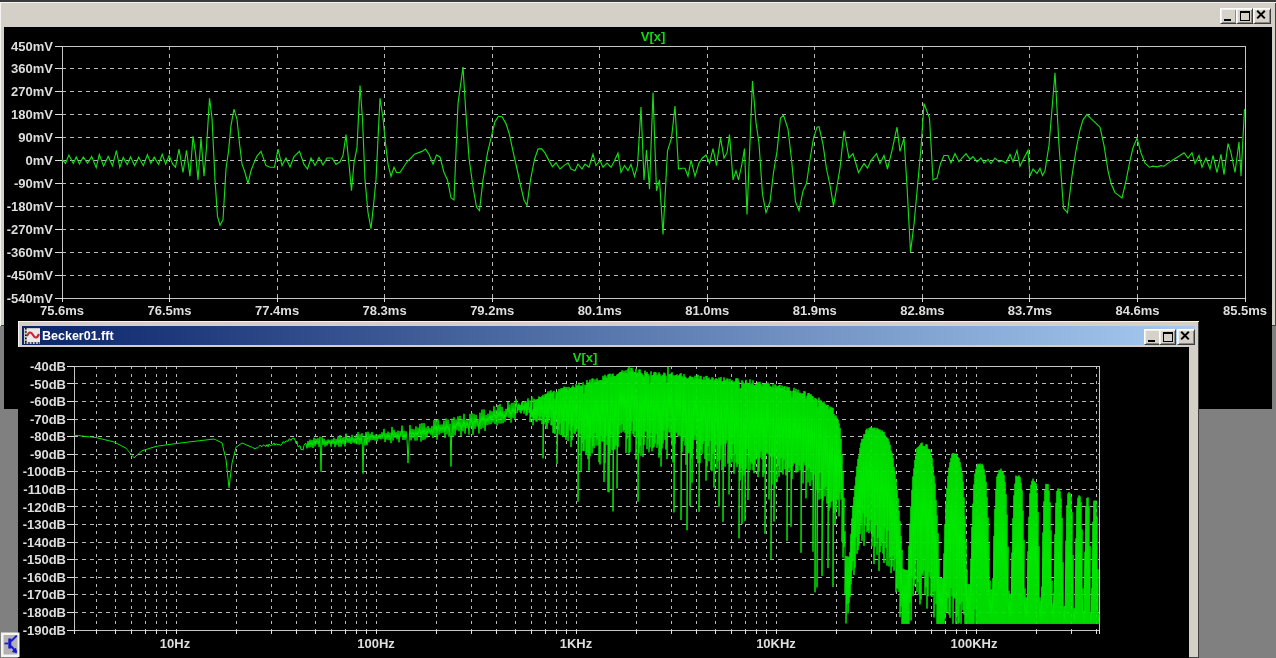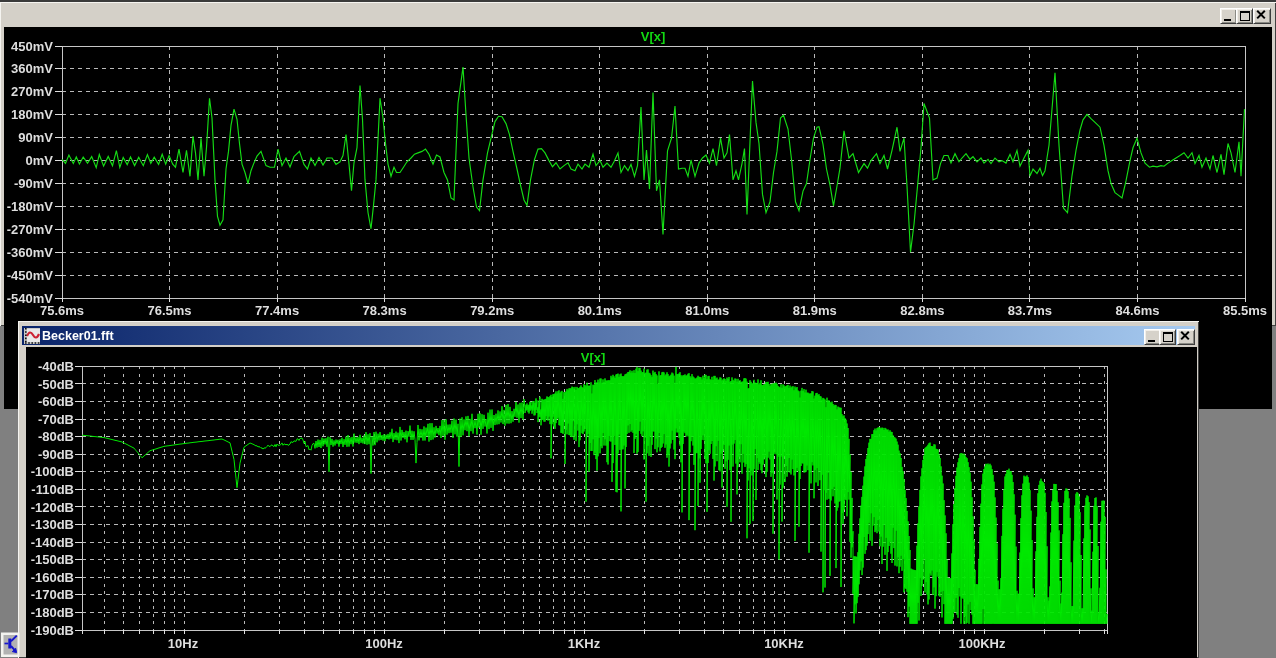--- a/index.html
+++ b/index.html
@@ -126,21 +126,21 @@
       <div style="position:absolute;left:3px;bottom:2px;width:7px;height:2.5px;background:#000"></div>
     </div>
     <div style="position:absolute;left:1141px;top:8px;width:15px;height:14px;background:#d6d2ca;border:1px solid;border-color:#ffffff #3c3c3c #3c3c3c #ffffff;box-shadow:inset 1px 1px 0 #f2efe9, inset -1px -1px 0 #8a8a84;">
       <div style="position:absolute;left:2.5px;top:1.5px;width:8px;height:7.5px;border:1.4px solid #000;border-top-width:2.4px"></div>
     </div>
     <div style="position:absolute;left:1159px;top:8px;width:16px;height:14px;background:#d6d2ca;border:1px solid;border-color:#ffffff #3c3c3c #3c3c3c #ffffff;box-shadow:inset 1px 1px 0 #f2efe9, inset -1px -1px 0 #8a8a84;">
       <svg width="14" height="12" viewBox="0 0 14 12" style="position:absolute;left:0;top:0">
         <path d="M3.2 1.8 L10.8 9.4 M10.8 1.8 L3.2 9.4" stroke="#000" stroke-width="2"></path>
       </svg>
     </div>
-  <div class="client" style="left:8px;top:26px;width:1171px;height:311px;">
+  <div class="client" style="left:0;top:26px;width:1171px;height:311px;">
     <svg width="1171" height="311" style="display:block">
         <g transform="translate(-22,-347)">
           <g shape-rendering="crispEdges">
             <line x1="78.0" y1="383.5" x2="1103.0" y2="383.5" stroke="#b9b9b9" stroke-dasharray="4 4"></line>
             <line x1="78.0" y1="401.5" x2="1103.0" y2="401.5" stroke="#b9b9b9" stroke-dasharray="4 4"></line>
             <line x1="78.0" y1="419.5" x2="1103.0" y2="419.5" stroke="#b9b9b9" stroke-dasharray="4 4"></line>
             <line x1="78.0" y1="436.5" x2="1103.0" y2="436.5" stroke="#b9b9b9" stroke-dasharray="4 4"></line>
             <line x1="78.0" y1="454.5" x2="1103.0" y2="454.5" stroke="#b9b9b9" stroke-dasharray="4 4"></line>
             <line x1="78.0" y1="471.5" x2="1103.0" y2="471.5" stroke="#b9b9b9" stroke-dasharray="4 4"></line>
             <line x1="78.0" y1="489.5" x2="1103.0" y2="489.5" stroke="#b9b9b9" stroke-dasharray="4 4"></line>

